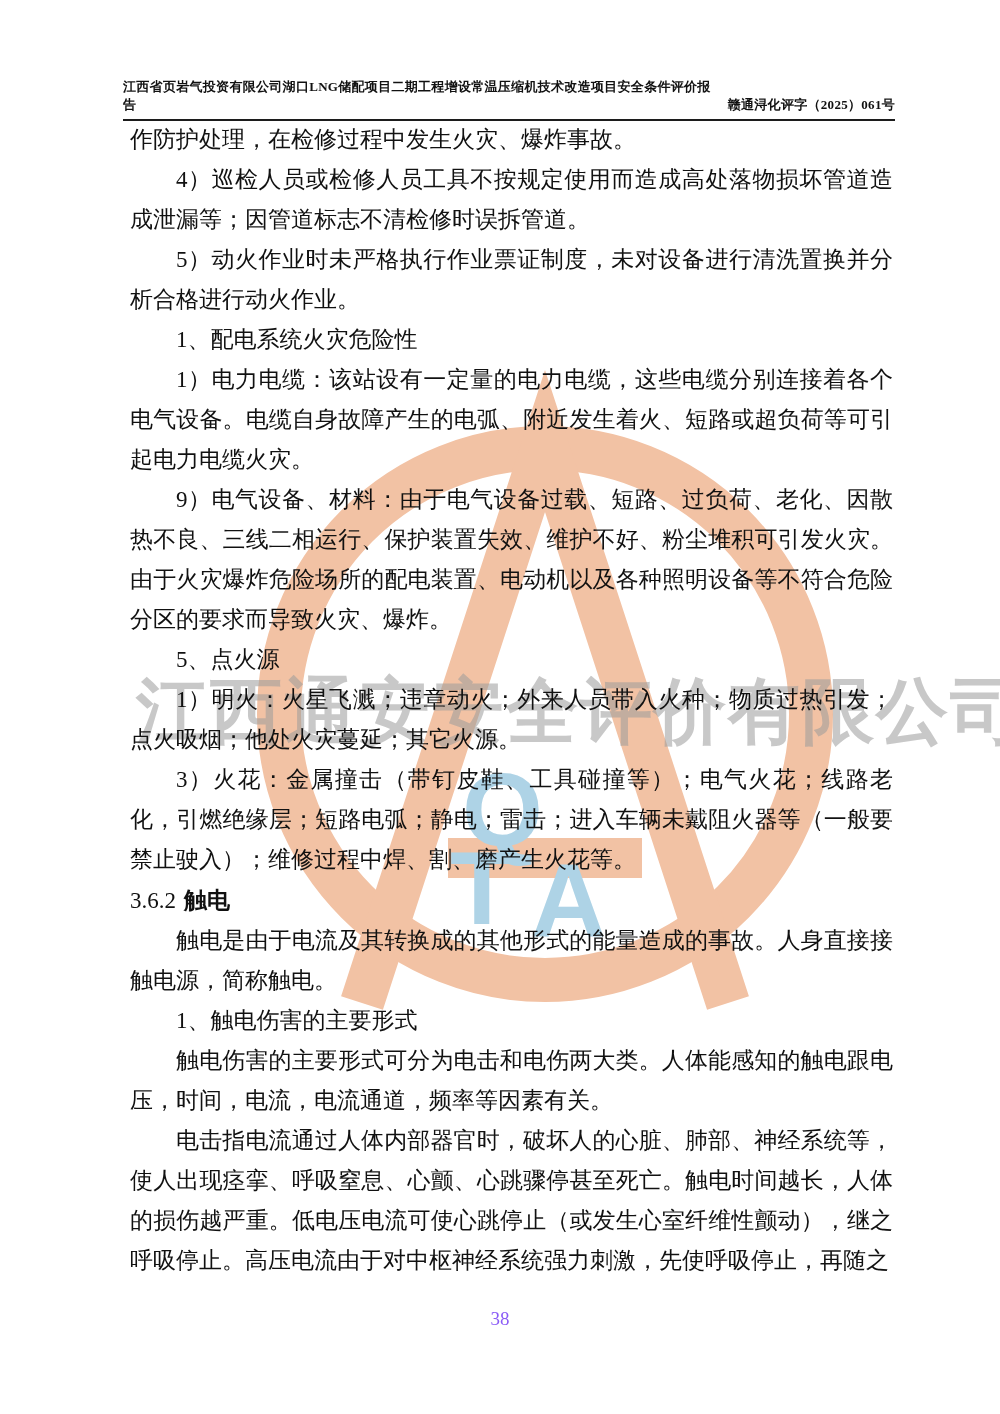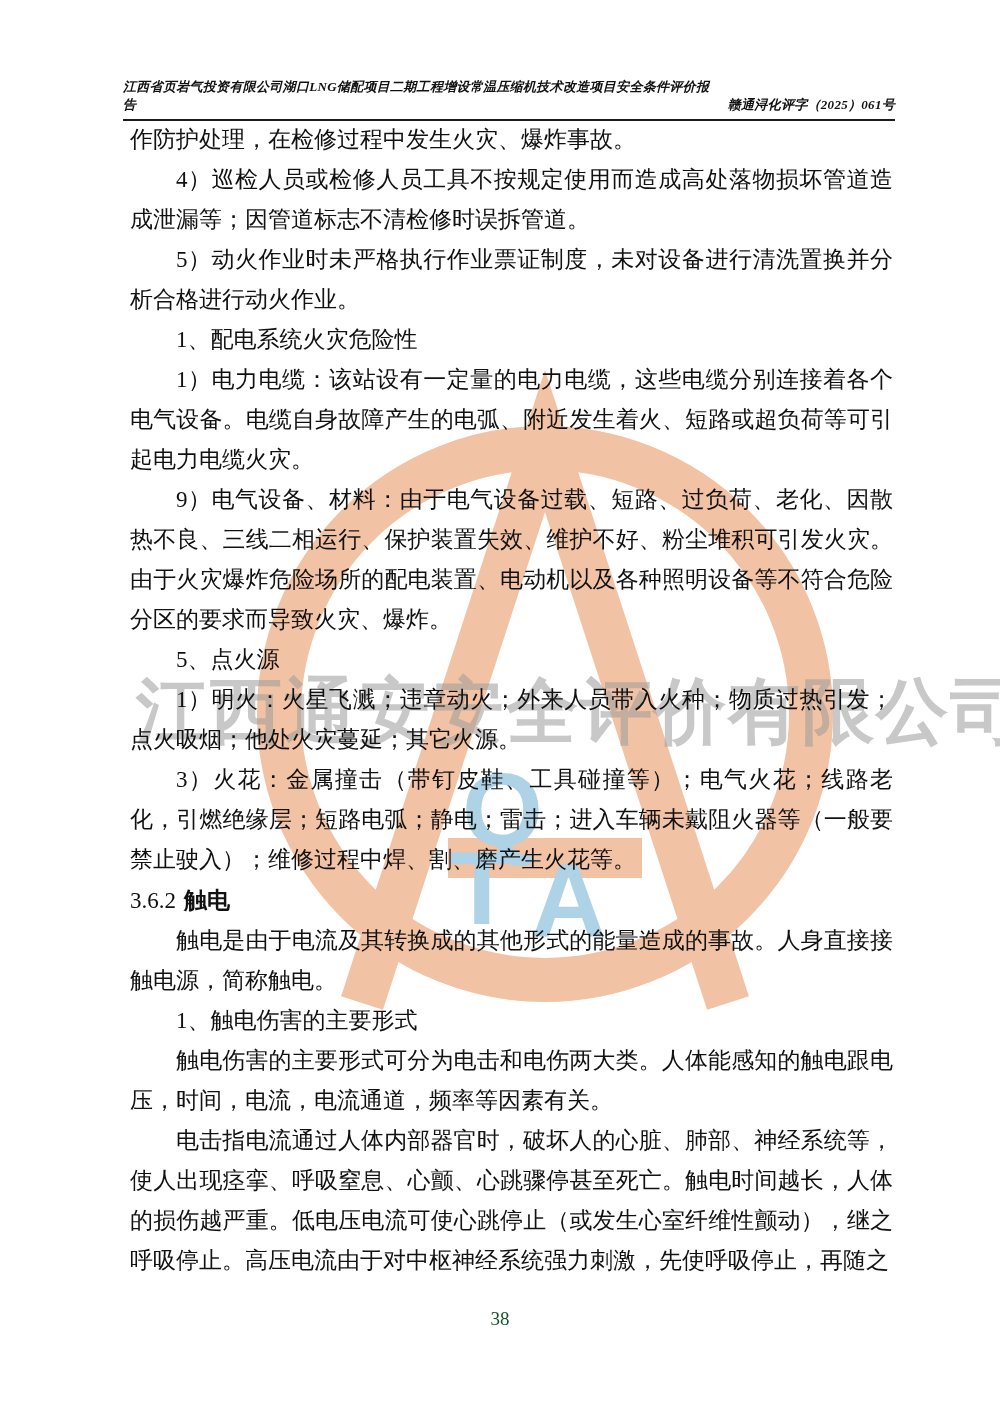--- a/index.html
+++ b/index.html
@@ -41,21 +41,20 @@
     top: 78px;
     width: 772px;
     display: flex;
     justify-content: space-between;
     align-items: flex-end;
     border-bottom: 2px solid #1c1c1c;
     padding-bottom: 5px;
     font-size: 13px;
     font-weight: bold;
     letter-spacing: 0.3px;
-    font-style: italic;
   }
   .header .docno { white-space: nowrap; margin-left: 10px; }
   
   .content {
     position: absolute;
     z-index: 1;
     left: 130px;
     top: 120px;
     width: 763px;
     font-size: 23px;
@@ -69,21 +68,21 @@
   .heading .htitle { font-weight: bold; font-family: "Liberation Sans", sans-serif; }
   
   .footer {
     position: absolute;
     z-index: 1;
     left: 0;
     right: 0;
     top: 1308px;
     text-align: center;
     font-size: 19px;
-    color: #14532d;
+    color: #8b5cf6;
   }
 </style>
 </head>
 <body>
 
 <div class="page">
 
   <div class="watermark" aria-hidden="true">
     <svg class="wm-svg" width="1000" height="1414" viewBox="0 0 1000 1414">
       <circle cx="545" cy="714" r="266" fill="none" stroke-width="44" stroke="#f2c2a4"></circle>

